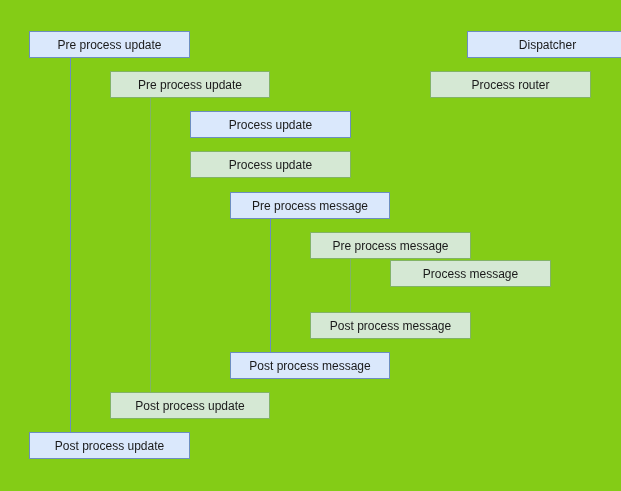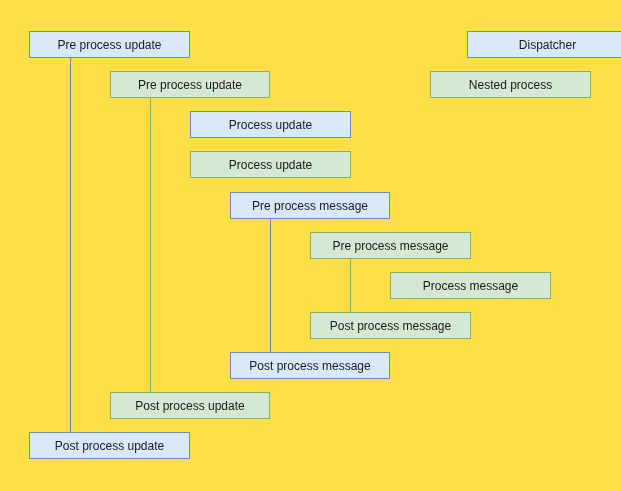--- a/index.html
+++ b/index.html
@@ -7,21 +7,21 @@
     padding: 0;
     background: #ffffff;
   }
   body {
     font-family: "Liberation Sans", sans-serif;
   }
   #canvas {
     position: relative;
     width: 621px;
     height: 491px;
-    background: #fde047;
+    background: #84cc16;
     overflow: hidden;
   }
   .node {
     position: absolute;
     box-sizing: border-box;
     border: 1px solid #6c8ebf;
     background: #dae8fc;
     display: flex;
     align-items: center;
     justify-content: center;
@@ -78,27 +78,27 @@
   <div class="node green" style="left:110px; top:71px; width:160px; height:27px;">Pre process update</div>
 
   <div class="node" style="left:190px; top:111px; width:161px; height:27px;">Process update</div>
 
   <div class="node green" style="left:190px; top:151px; width:161px; height:27px;">Process update</div>
 
   <div class="node" style="left:230px; top:192px; width:160px; height:27px;">Pre process message</div>
 
   <div class="node green" style="left:310px; top:232px; width:161px; height:27px;">Pre process message</div>
 
-  <div class="node green" style="left:390px; top:272px; width:161px; height:27px;">Process message</div>
+  <div class="node green" style="left:390px; top:260px; width:161px; height:27px;">Process message</div>
 
   <div class="node green" style="left:310px; top:312px; width:161px; height:27px;">Post process message</div>
 
   <div class="node" style="left:230px; top:352px; width:160px; height:27px;">Post process message</div>
 
   <div class="node green" style="left:110px; top:392px; width:160px; height:27px;">Post process update</div>
 
   <div class="node" style="left:29px; top:432px; width:161px; height:27px;">Post process update</div>
 
   <div class="legend-node" style="left:430px; top:31px; width:161px; height:27px;margin-left:37px;">Dispatcher</div>
 
-  <div class="legend-node green" style="left:430px; top:71px; width:161px; height:27px;">Nested process</div>
+  <div class="legend-node green" style="left:430px; top:71px; width:161px; height:27px;">Process router</div>
 
 </div>
 
 </body></html>

